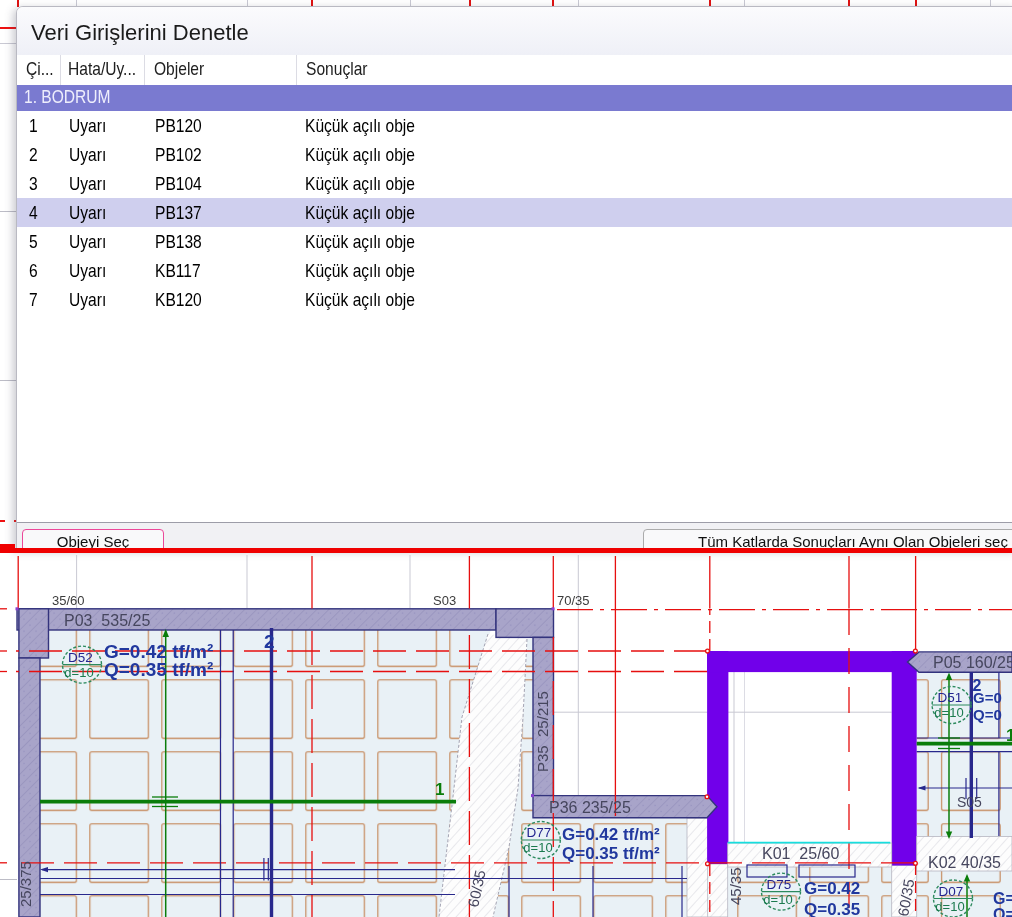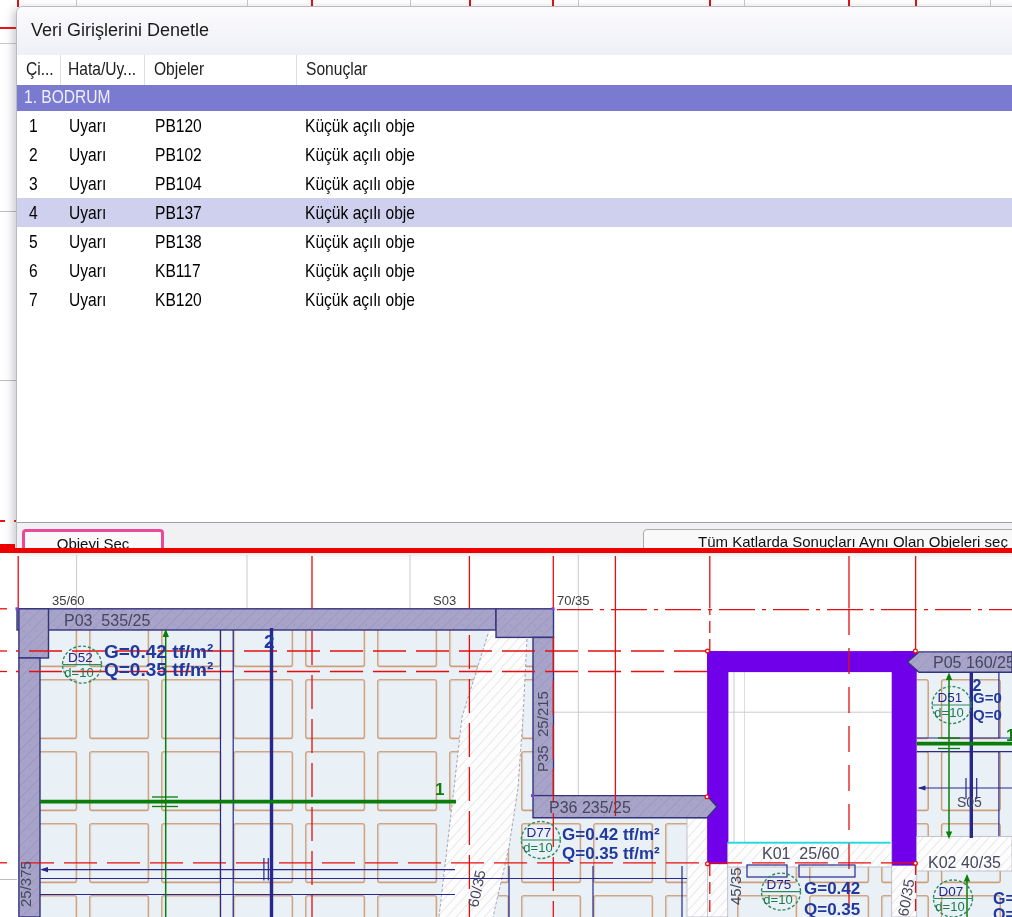--- a/index.html
+++ b/index.html
@@ -32,21 +32,21 @@
 <div class="abs" style="left:0;top:879px;width:17px;height:1px;background:#bcbcc6;"></div>
 <div class="abs" style="left:0;top:520px;width:5px;height:2px;background:#ee1111;"></div>
 <div class="abs" style="left:14px;top:520px;width:3px;height:2px;background:#ee1111;"></div>
 
 <div class="abs" style="left:16px;top:6px;width:1000px;height:542px;background:#fff;
      border:1px solid #b9b9c2;border-radius:7px 0 0 0;
      box-shadow:-3px 2px 8px rgba(80,80,100,0.30);overflow:hidden;">
 
   <div class="abs" style="left:0;top:0;width:100%;height:48px;
        background:linear-gradient(#fbfbfd,#eff0f7);border-bottom:1px solid #b9b9c2;">
-    <div class="abs" style="left:14px;top:13px;font-size:18px;color:#1b1b1b;">Veri Girişlerini Denetle</div>
+    <div class="abs" style="left:14px;top:13px;font-size:22px;color:#1b1b1b;">Veri Girişlerini Denetle</div>
   </div>
 
   <div class="abs" style="left:0;top:48px;width:100%;height:30px;background:#fff;">
     <div class="abs t" style="left:9px;top:3px;font-size:19px;color:#202020;">Çi...</div>
     <div class="abs t" style="left:51px;top:3px;font-size:19px;color:#202020;">Hata/Uy...</div>
     <div class="abs t" style="left:137px;top:3px;font-size:19px;color:#202020;">Objeler</div>
     <div class="abs t" style="left:289px;top:3px;font-size:19px;color:#202020;">Sonuçlar</div>
     <div class="abs" style="left:43px;top:0;width:1px;height:30px;background:#dcdce4;"></div>
     <div class="abs" style="left:127px;top:0;width:1px;height:30px;background:#dcdce4;"></div>
     <div class="abs" style="left:279px;top:0;width:1px;height:30px;background:#dcdce4;"></div>
@@ -95,21 +95,21 @@
   <div class="abs" style="left:0;top:278px;width:100%;height:29px;">
       <span class="abs t" style="left:12px;top:4px;font-size:19px;">7</span>
       <span class="abs t" style="left:52px;top:4px;font-size:19px;">Uyarı</span>
       <span class="abs t" style="left:138px;top:4px;font-size:19px;">KB120</span>
       <span class="abs t" style="left:288px;top:4px;font-size:19px;">Küçük açılı obje</span>
     </div>
 
   <div class="abs" style="left:0;top:515px;width:100%;height:1px;background:#9d9da8;"></div>
 
   <div class="abs" style="left:0;top:516px;width:100%;height:26px;background:#f1f1f4;">
-    <div class="abs" style="left:5px;top:6px;width:142px;height:26px;background:#f9f9fa;border:3px solid #ec4899;border-radius:4px;
+    <div class="abs" style="left:5px;top:6px;width:142px;height:26px;background:#f9f9fa;border:1px solid #ec4899;border-radius:4px;
          font-size:15px;color:#101010;text-align:center;padding-top:3px;box-sizing:border-box;">Objeyi Seç</div>
     <div class="abs" style="left:626px;top:6px;width:420px;height:26px;background:#f9f9fa;border:1px solid #ababab;border-radius:4px;
          font-size:15px;color:#101010;text-align:center;padding-top:3px;box-sizing:border-box;">Tüm Katlarda Sonuçları Aynı Olan Objeleri seç</div>
   </div>
 </div>
 
 <div class="abs" style="left:0;top:544px;width:15px;height:4px;background:#ef0000;"></div>
 <div class="abs" style="left:0;top:548px;width:1012px;height:5px;background:#ef0000;"></div>
 
 <svg class="abs" style="left:0;top:553px;" width="1012" height="364" viewBox="0 553 1012 364">

